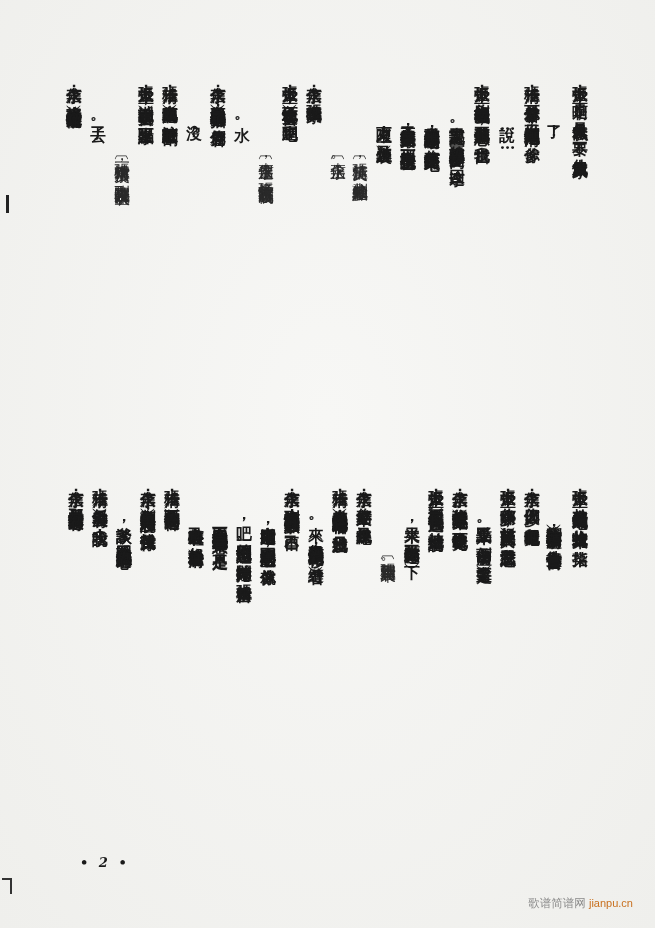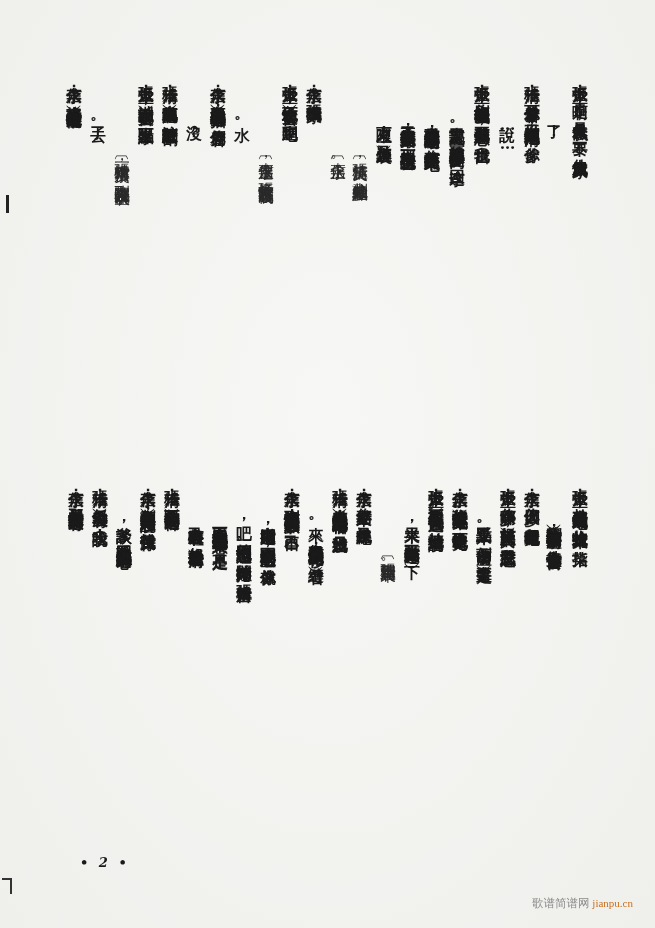--- a/index.html
+++ b/index.html
@@ -17,21 +17,21 @@
     font-size: 15.6px; line-height: 20px; letter-spacing: 0.6px;
     white-space: nowrap; font-weight: 600;
   }
   .stage { font-weight: 500; color: #2a2a2a; }
   .scan-mark { position: absolute; left: 6px; top: 195px; width: 3px; height: 18px; background: #222; }
   .scan-mark2 { position: absolute; left: 2px; top: 878px; width: 8px; height: 14px;
     border: 2px solid #333; border-left: none; border-bottom: none; }
   .page-no { position: absolute; left: 80px; top: 855px; font-size: 13px; font-style: italic;
     font-weight: 700; font-family: "DejaVu Serif", serif; letter-spacing: 3px; }
   .watermark { position: absolute; right: 22px; top: 896px; font-size: 11.5px; color: #8a8a8a;
-    font-family: Liberation Serif, serif; }
+    font-family: Liberation Sans, sans-serif; }
   .watermark .en { color: #c8701f; font-size: 11px; }
 </style>
 </head>
 <body>
 
 <div class="page">
   <div id="cols">
       <div class="col" style="left: 570px; top: 74px;">張振堂：是啊！眞是大公無私，要不，大伙就佩服人家</div>
       <div class="col" style="left: 544px; top: 114px;">了！</div>
       <div class="col" style="left: 522px; top: 74px;">張桂清：可是爹你看你，只不过在咱們菜地挖個溝，爹你</div>

